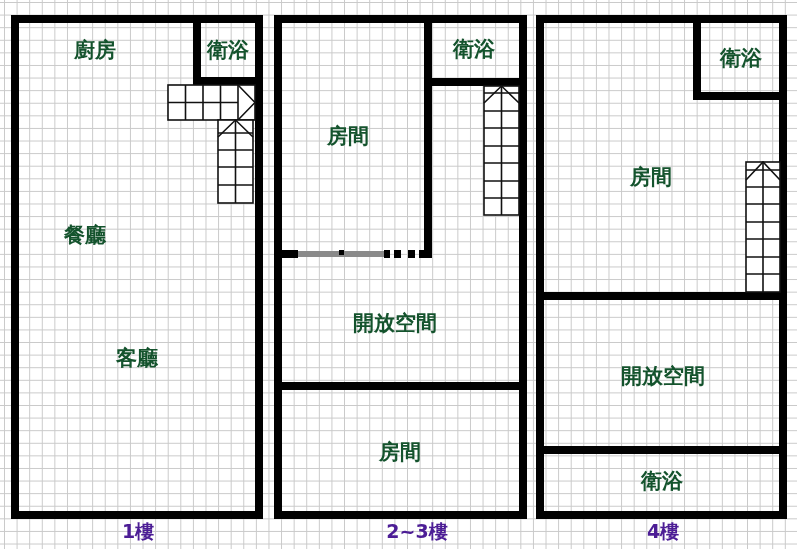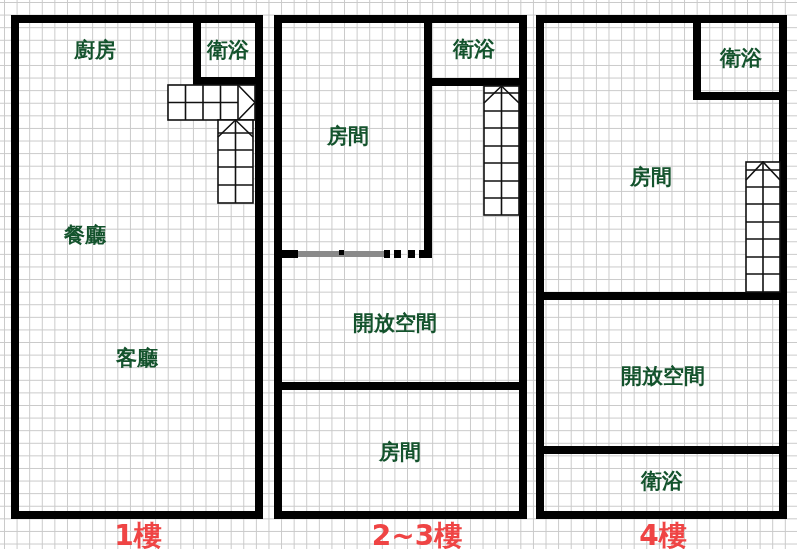--- a/index.html
+++ b/index.html
@@ -14,22 +14,22 @@
     font-family: "DejaVu Sans", "Liberation Sans", sans-serif;
   }
   .wall { position: absolute; background: #000; }
   .dash { position: absolute; background: #8a8a8a; }
   .label {
     position: absolute; font-weight: bold; color: #14532d;
     font-size: 21px; line-height: 1; white-space: nowrap;
     transform: translate(-50%, -50%);
   }
   .floor-label {
-    position: absolute; font-weight: bold; color: #ef4444;
-    font-size: 28px; line-height: 1; white-space: nowrap;
+    position: absolute; font-weight: bold; color: #4c1d95;
+    font-size: 19px; line-height: 1; white-space: nowrap;
     transform: translateX(-50%);
     top: 522px;
   }
   svg.stairs { position: absolute; overflow: visible; }
   svg.stairs line, svg.stairs rect { stroke: #111; stroke-width: 1.6; fill: #fff; }
   svg.stairs polyline { stroke: #111; stroke-width: 1.6; fill: none; }
 </style>
 </head>
 <body>
 

